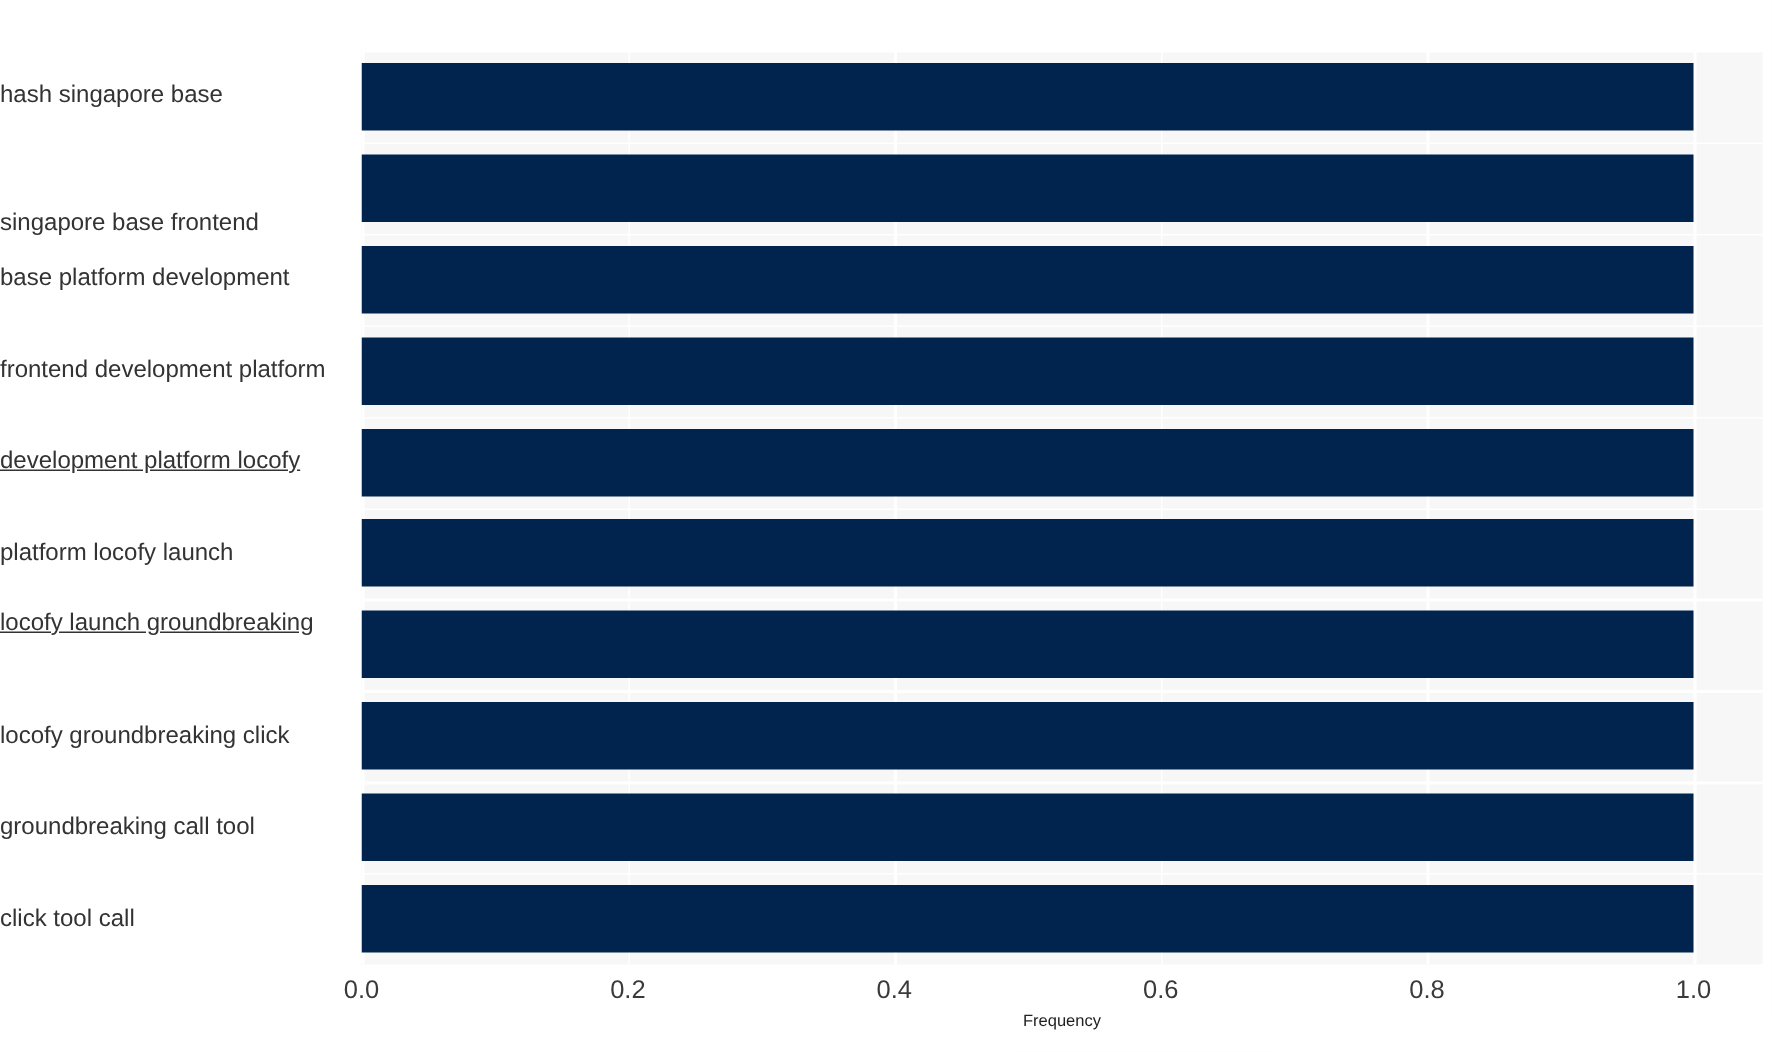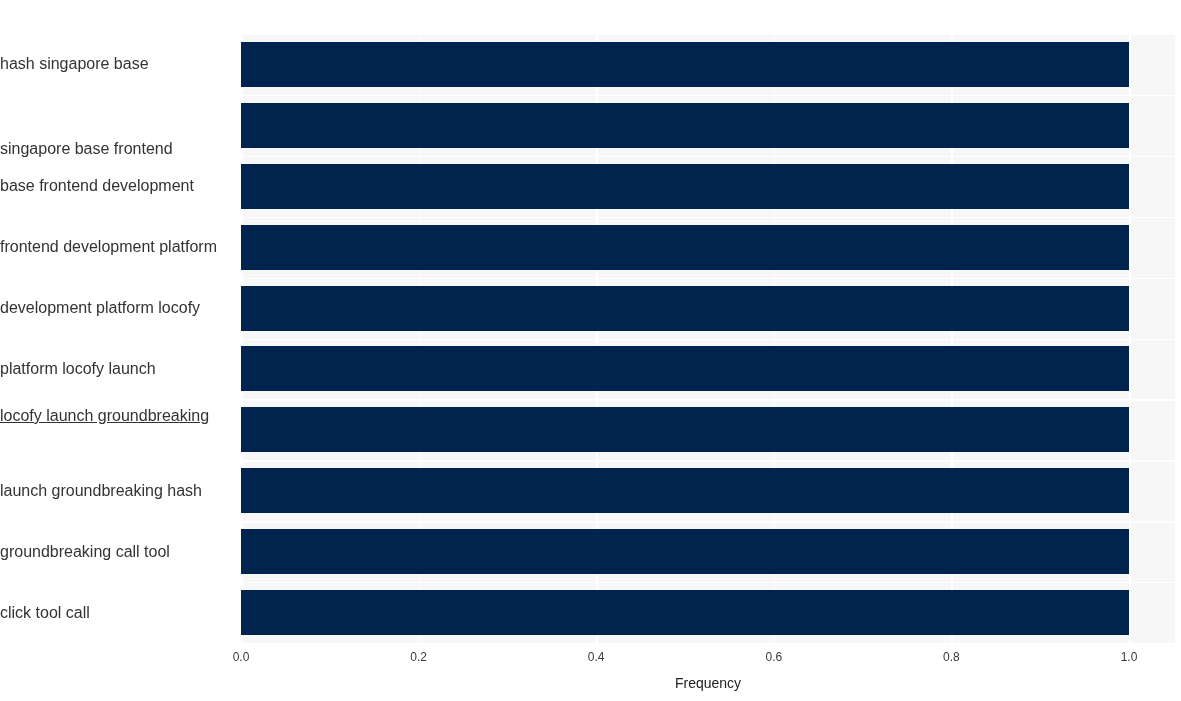--- a/index.html
+++ b/index.html
@@ -98,49 +98,49 @@
     top: 650px;
     width: 1181px;
     height: 18px;
   }
   .xtick {
     position: absolute;
     top: 0;
     width: 70px;
     margin-left: -35px;
     text-align: center;
-    font-size: 12px;
+    font-size: 17px;
     color: #3a3a3a;
   }
 
   #x-axis-label {
     position: absolute;
     left: 241px;
     top: 675px;
     width: 934px;
     text-align: center;
-    font-size: 14px;
+    font-size: 11px;
     color: #222222;
   }
 </style>
 </head>
 <body>
 
 <div id="figure">
 
 
   <div id="y-tick-labels">
       <div class="ytick" style="top: 23.45px;">hash singapore base</div>
       <div class="ytick" style="top: 84.35px; margin-top: 24px;">singapore base frontend</div>
-      <div class="ytick" style="top: 145.25px;">base frontend development</div>
+      <div class="ytick" style="top: 145.25px;">base platform development</div>
       <div class="ytick" style="top: 206.15px;">frontend development platform</div>
-      <div class="ytick" style="top: 267.05px;">development platform locofy</div>
+      <div class="ytick" style="top: 267.05px; text-decoration: underline;">development platform locofy</div>
       <div class="ytick" style="top: 327.95px; padding-left: 44px;">platform locofy launch</div>
       <div class="ytick" style="top: 375px; text-decoration: underline;">locofy launch groundbreaking</div>
-      <div class="ytick" style="top: 449.75px;">launch groundbreaking hash</div>
+      <div class="ytick" style="top: 449.75px;">locofy groundbreaking click</div>
       <div class="ytick" style="top: 510.65px;">groundbreaking call tool</div>
       <div class="ytick" style="top: 571.55px;">click tool call</div>
     </div>
 
   <div id="plot-area">
       <div class="vgrid" style="left: 0px;"></div>
       <div class="vgrid" style="left: 177.6px;"></div>
       <div class="vgrid" style="left: 355.2px;"></div>
       <div class="vgrid" style="left: 532.8px;"></div>
       <div class="vgrid" style="left: 710.4px;"></div>

